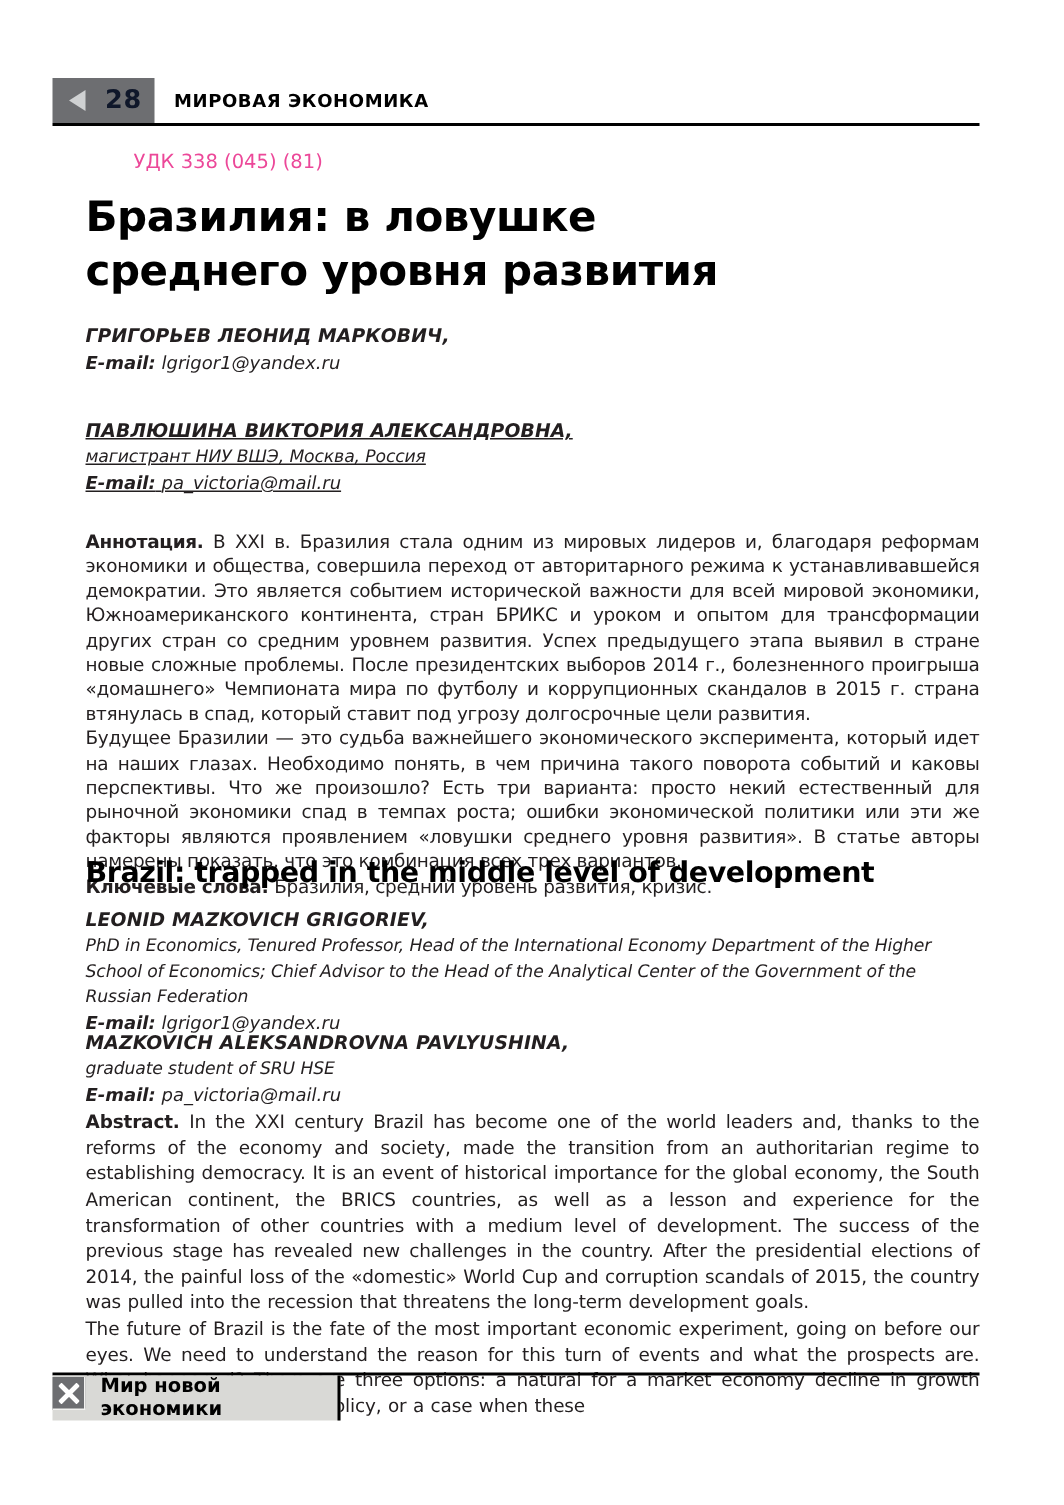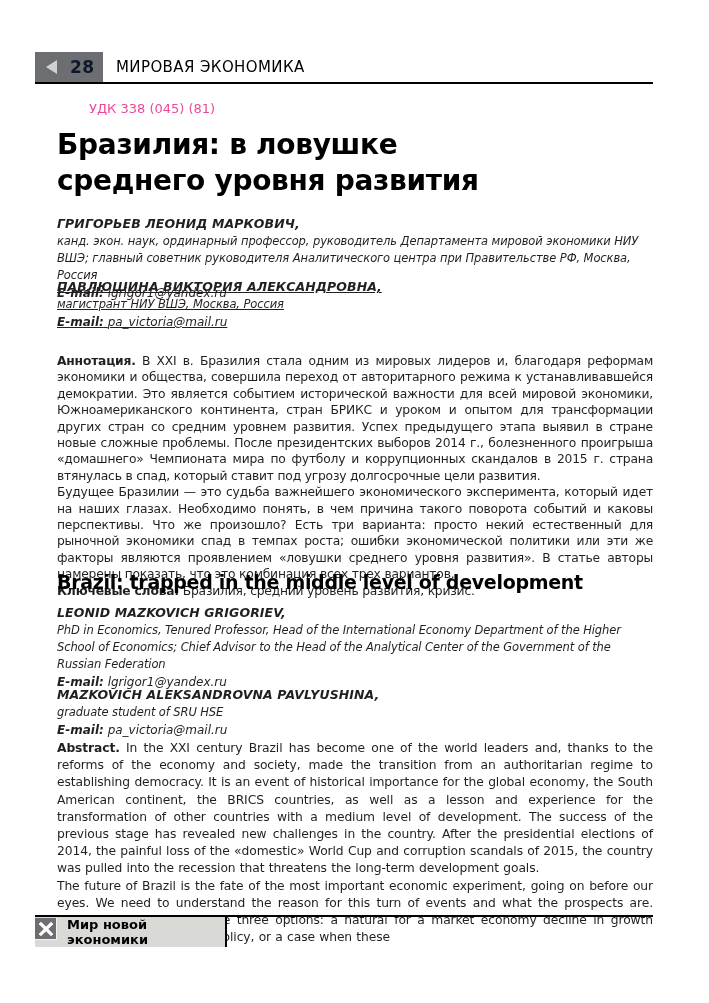--- a/index.html
+++ b/index.html
@@ -27,21 +27,21 @@
     width: 0; height: 0; margin-left: 11px;
     border-top: 7px solid transparent;
     border-bottom: 7px solid transparent;
     border-right: 11px solid #cfd1d2;
   }
   .page-number {
     color: #0f172a; font-weight: bold; font-size: 17px; margin-left: 13px;
     letter-spacing: 0.5px;
   }
   .section-label {
-    margin-left: 13px; font-weight: normal; font-size: 15px;
+    margin-left: 13px; font-weight: bold; font-size: 12px;
     letter-spacing: 0.4px; color: #000;
   }
 
   
   .content { position: absolute; left: 57px; top: 0; width: 596px; height: 1003px; }
 
   .udc { position: absolute; top: 101px; left: 0; font-size: 13px; color: #ec4899; margin-left: 32px; }
 
   .title-ru {
     position: absolute; top: 127px; left: 0; width: 596px;
@@ -108,21 +108,20 @@
 
   <div class="content">
 
     <div class="udc">УДК 338 (045) (81)</div>
 
     <h1 class="title-ru">Бразилия: в ловушке
 среднего уровня развития</h1>
 
     <div class="author author-ru-1">
       <div class="name">ГРИГОРЬЕВ ЛЕОНИД МАРКОВИЧ,</div>
-      <div class="affiliation">канд. экон. наук, ординарный профессор, руководитель Департамента мировой экономики НИУ ВШЭ; главный советник руководителя Аналитического центра при Правительстве РФ, Москва, Россия</div>
       <div class="email-line">
         <span class="email-label">E-mail:</span>
         <span class="email-value">lgrigor1@yandex.ru</span>
       </div>
     </div>
 
     <div class="author author-ru-2">
       <div class="name">ПАВЛЮШИНА ВИКТОРИЯ АЛЕКСАНДРОВНА,</div>
       <div class="affiliation">магистрант НИУ ВШЭ, Москва, Россия</div>
       <div class="email-line">

